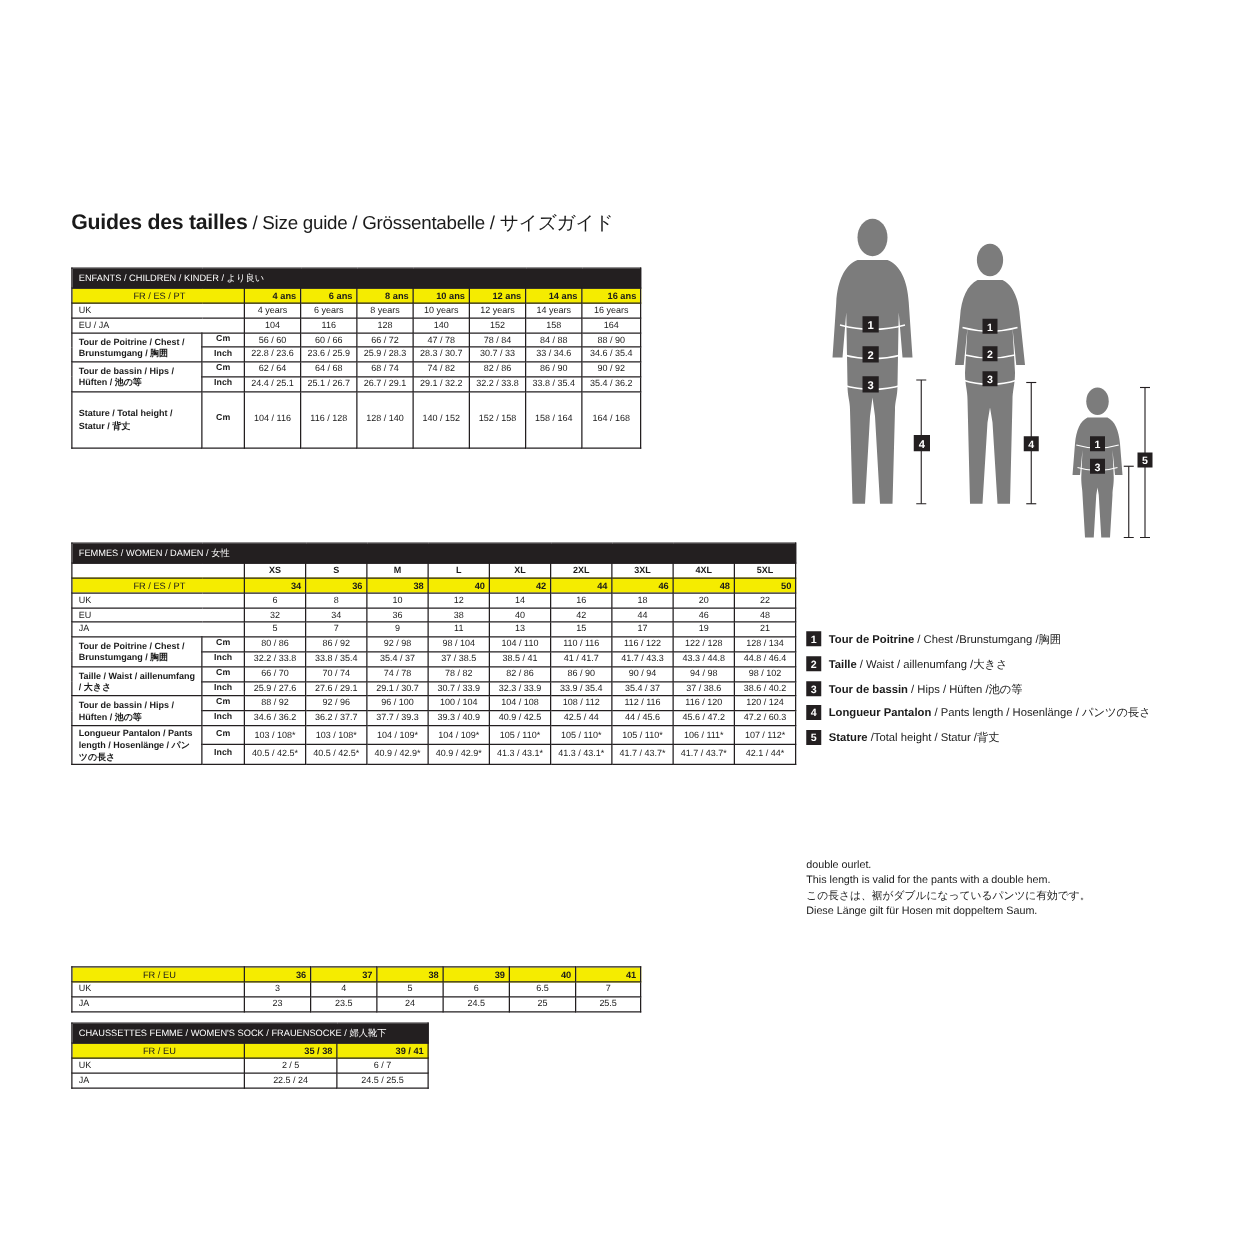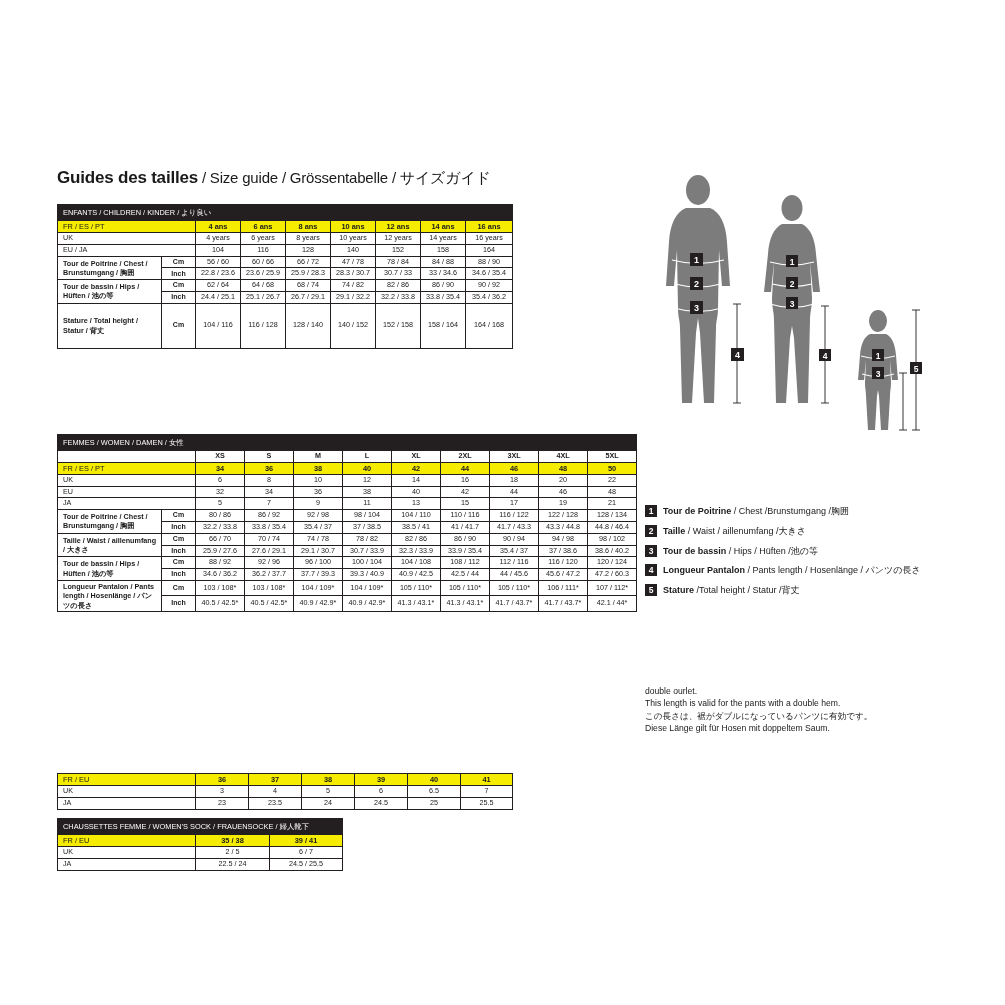--- a/index.html
+++ b/index.html
@@ -53,44 +53,45 @@
     color: #ffffff;
     text-align: left;
     font-size: 7.4px;
     padding: 3px 5px;
     border: 0.7px solid #231f20;
   }
   .row-yellow td {
     background: #f5ec00;
     font-weight: bold;
     font-size: 7.4px;
+    text-align: right;
   }
   .row-yellow td.lbl {
-    text-align: left;
+    text-align: center;
     padding-left: 5px;
     font-weight: normal;
   }
   .lbl {
     text-align: left;
     padding-left: 5px;
   }
   .lbl-tall {
     text-align: left;
     padding-left: 5px;
     font-weight: bold;
     font-size: 7.2px;
     line-height: 1.3;
   }
   .unit { font-weight: bold; font-size: 7px; }
 
   
   #children-table {
     position: absolute;
     left: 57px;
-    top: 204px;
+    top: 214px;
     width: 455px;
     border-radius: 23px;
   }
   
   #women-table {
     position: absolute;
     left: 57px;
     top: 434px;
     width: 577px;
   }

